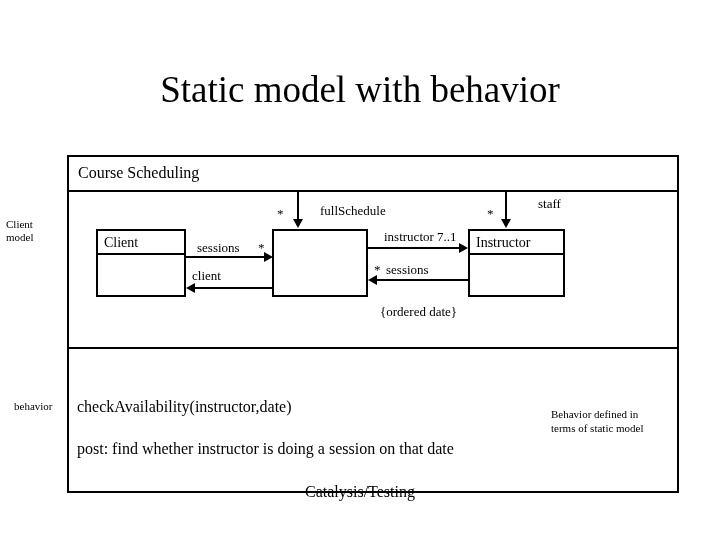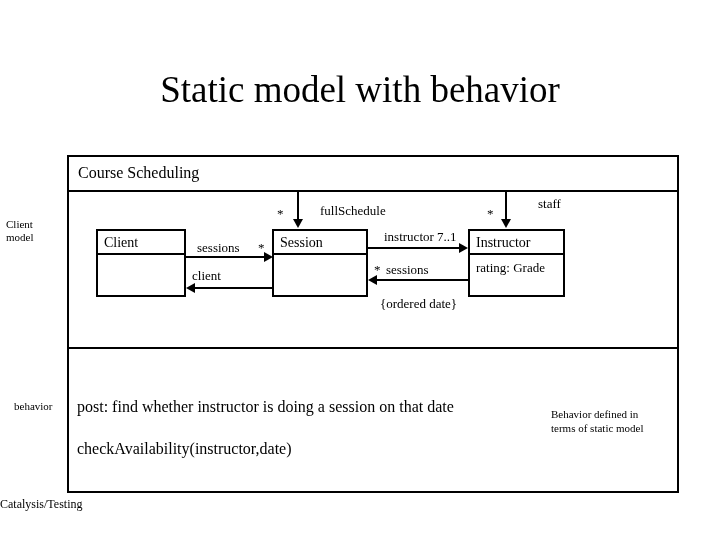--- a/index.html
+++ b/index.html
@@ -160,21 +160,21 @@
 
   #lbl-fullschedule        { left: 320px; top: 203px; }
   #lbl-fullschedule-mult   { left: 277px; top: 206px; }
 
   #lbl-staff        { left: 538px; top: 196px; }
   #lbl-staff-mult   { left: 487px; top: 206px; }
 
   #lbl-instructor      { left: 384px; top: 229px; }
   #lbl-sessions2       { left: 386px; top: 262px; }
   #lbl-sessions2-mult  { left: 374px; top: 262px; }
-  #lbl-ordered         { left: 380px; top: 296px; }
+  #lbl-ordered         { left: 380px; top: 304px; }
 
   
   .invariant {
     position: absolute;
     left: 105px;
     top: 315px;
     font-size: 13px;
     line-height: 16px;
     white-space: nowrap;
   }
@@ -199,23 +199,24 @@
     width: 130px;
     font-size: 11px;
     line-height: 14px;
     white-space: pre-line;
   }
 
   
   .footer {
     position: absolute;
     left: 0;
-    top: 497px;
-    width: 720px;
-    font-size: 12px;
+    top: 485px;
+    width: 720px;
+    text-align: center;
+    font-size: 16px;
     line-height: 14px;
     white-space: nowrap;
   }
 </style>
 </head>
 <body>
 
 <div id="slide">
 
   <div class="slide-title">Static model with behavior</div>
@@ -238,26 +239,24 @@
   <div class="arrow arrow-down" style="left:501px; top:219px;"></div>
   <div class="mult-label" id="lbl-staff-mult">*</div>
   <div class="assoc-label" id="lbl-staff">staff</div>
 
   <div class="class-box" id="box-client">
     <div class="class-name">Client</div>
     <div class="class-attrs"></div>
   </div>
 
   <div class="class-box" id="box-session">
-    <div class="class-name">Session</div>
   </div>
 
   <div class="class-box" id="box-instructor">
     <div class="class-name">Instructor</div>
-    <div class="class-attrs">rating: Grade</div>
   </div>
 
   <div class="assoc-line h-line" style="left:186px; top:256px; width:80px;"></div>
   <div class="arrow arrow-right" style="left:264px; top:252px;"></div>
   <div class="assoc-label" id="lbl-sessions">sessions</div>
   <div class="mult-label" id="lbl-sessions-mult">*</div>
 
   <div class="assoc-line h-line" style="left:194px; top:287px; width:78px;"></div>
   <div class="arrow arrow-left" style="left:186px; top:283px;"></div>
   <div class="assoc-label" id="lbl-client">client</div>
@@ -270,22 +269,22 @@
 
   <div class="assoc-line h-line" style="left:376px; top:279px; width:92px;"></div>
   <div class="arrow arrow-left" style="left:368px; top:275px;"></div>
   <div class="mult-label" id="lbl-sessions2-mult">*</div>
   <div class="assoc-label" id="lbl-sessions2">sessions</div>
   <div class="assoc-label" id="lbl-ordered">{ordered date}</div>
 
 
   <div class="behavior-ops">
     <div class="behavior-op">
+      <div>checkAvailability(instructor,date)</div>
       <div>post: find whether instructor is doing a session on that date</div>
-      <div>checkAvailability(instructor,date)</div>
     </div>
     <div class="behavior-op">
       <div>scheduleCourse(date,client)</div>
       
     </div>
   </div>
 
   <div class="behavior-note">Behavior defined in
 terms of static model</div>
 

